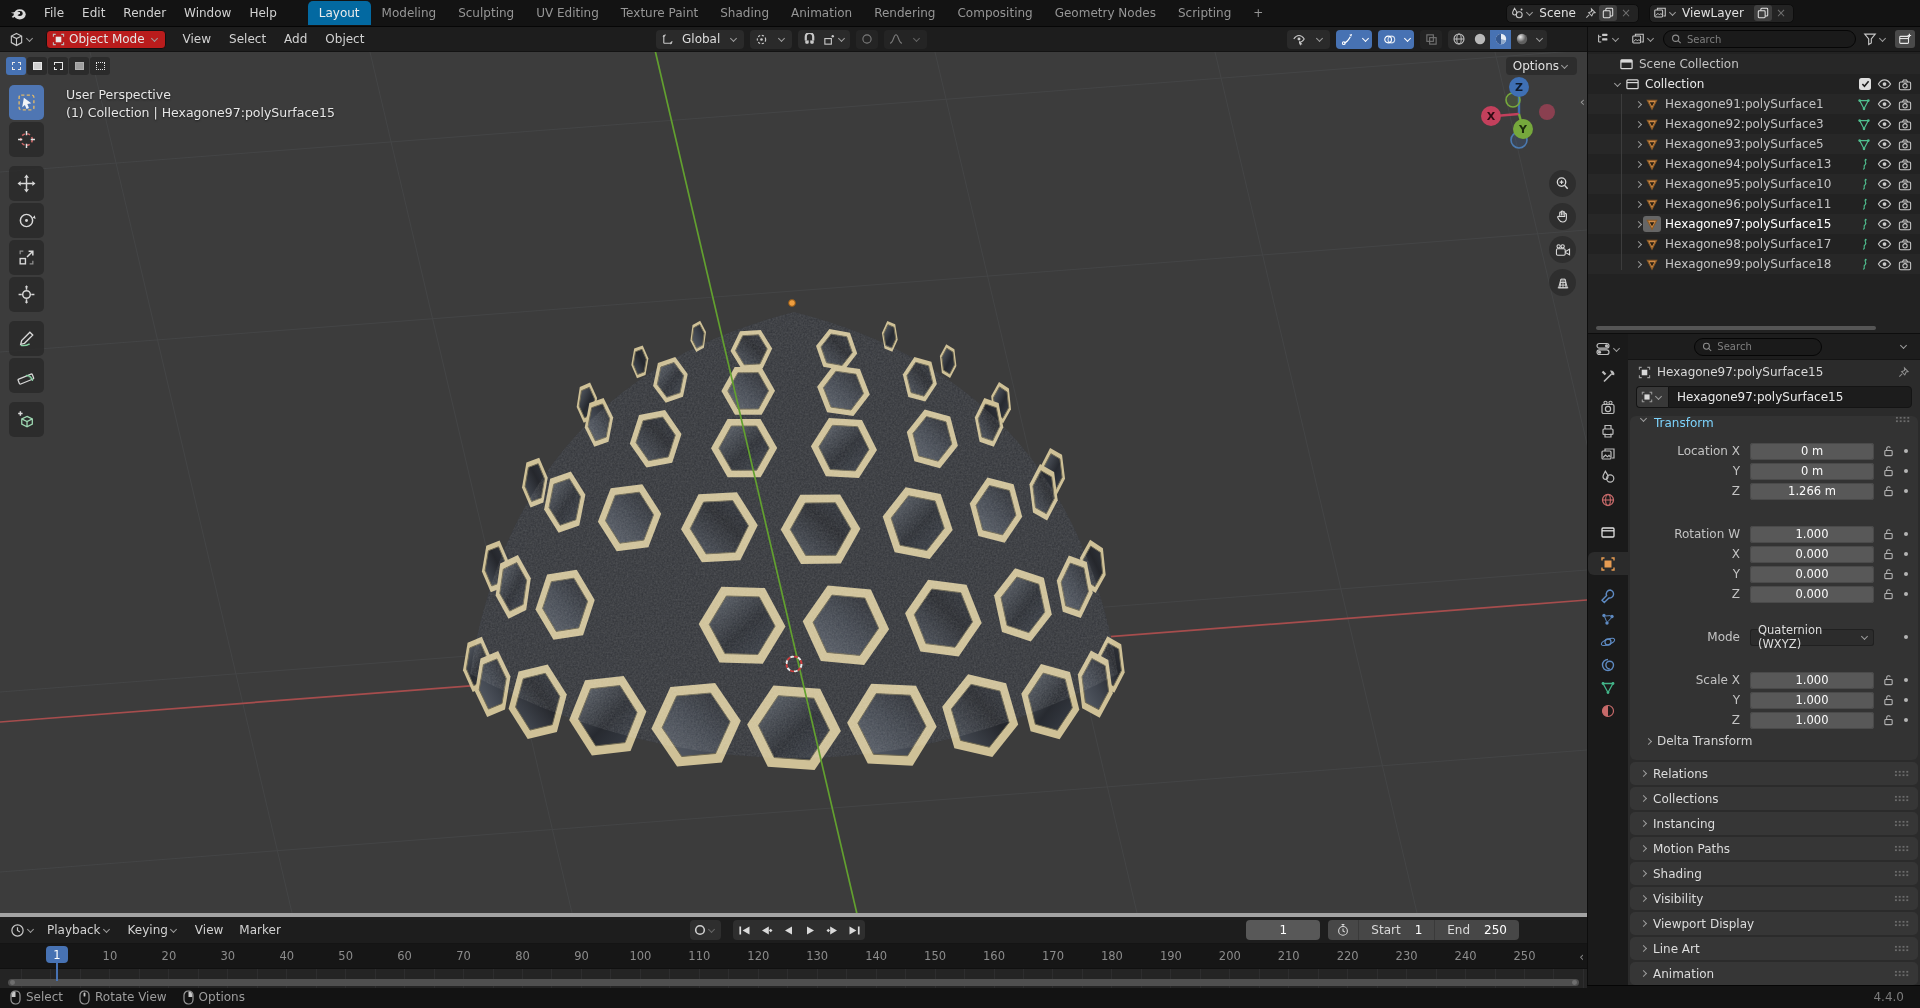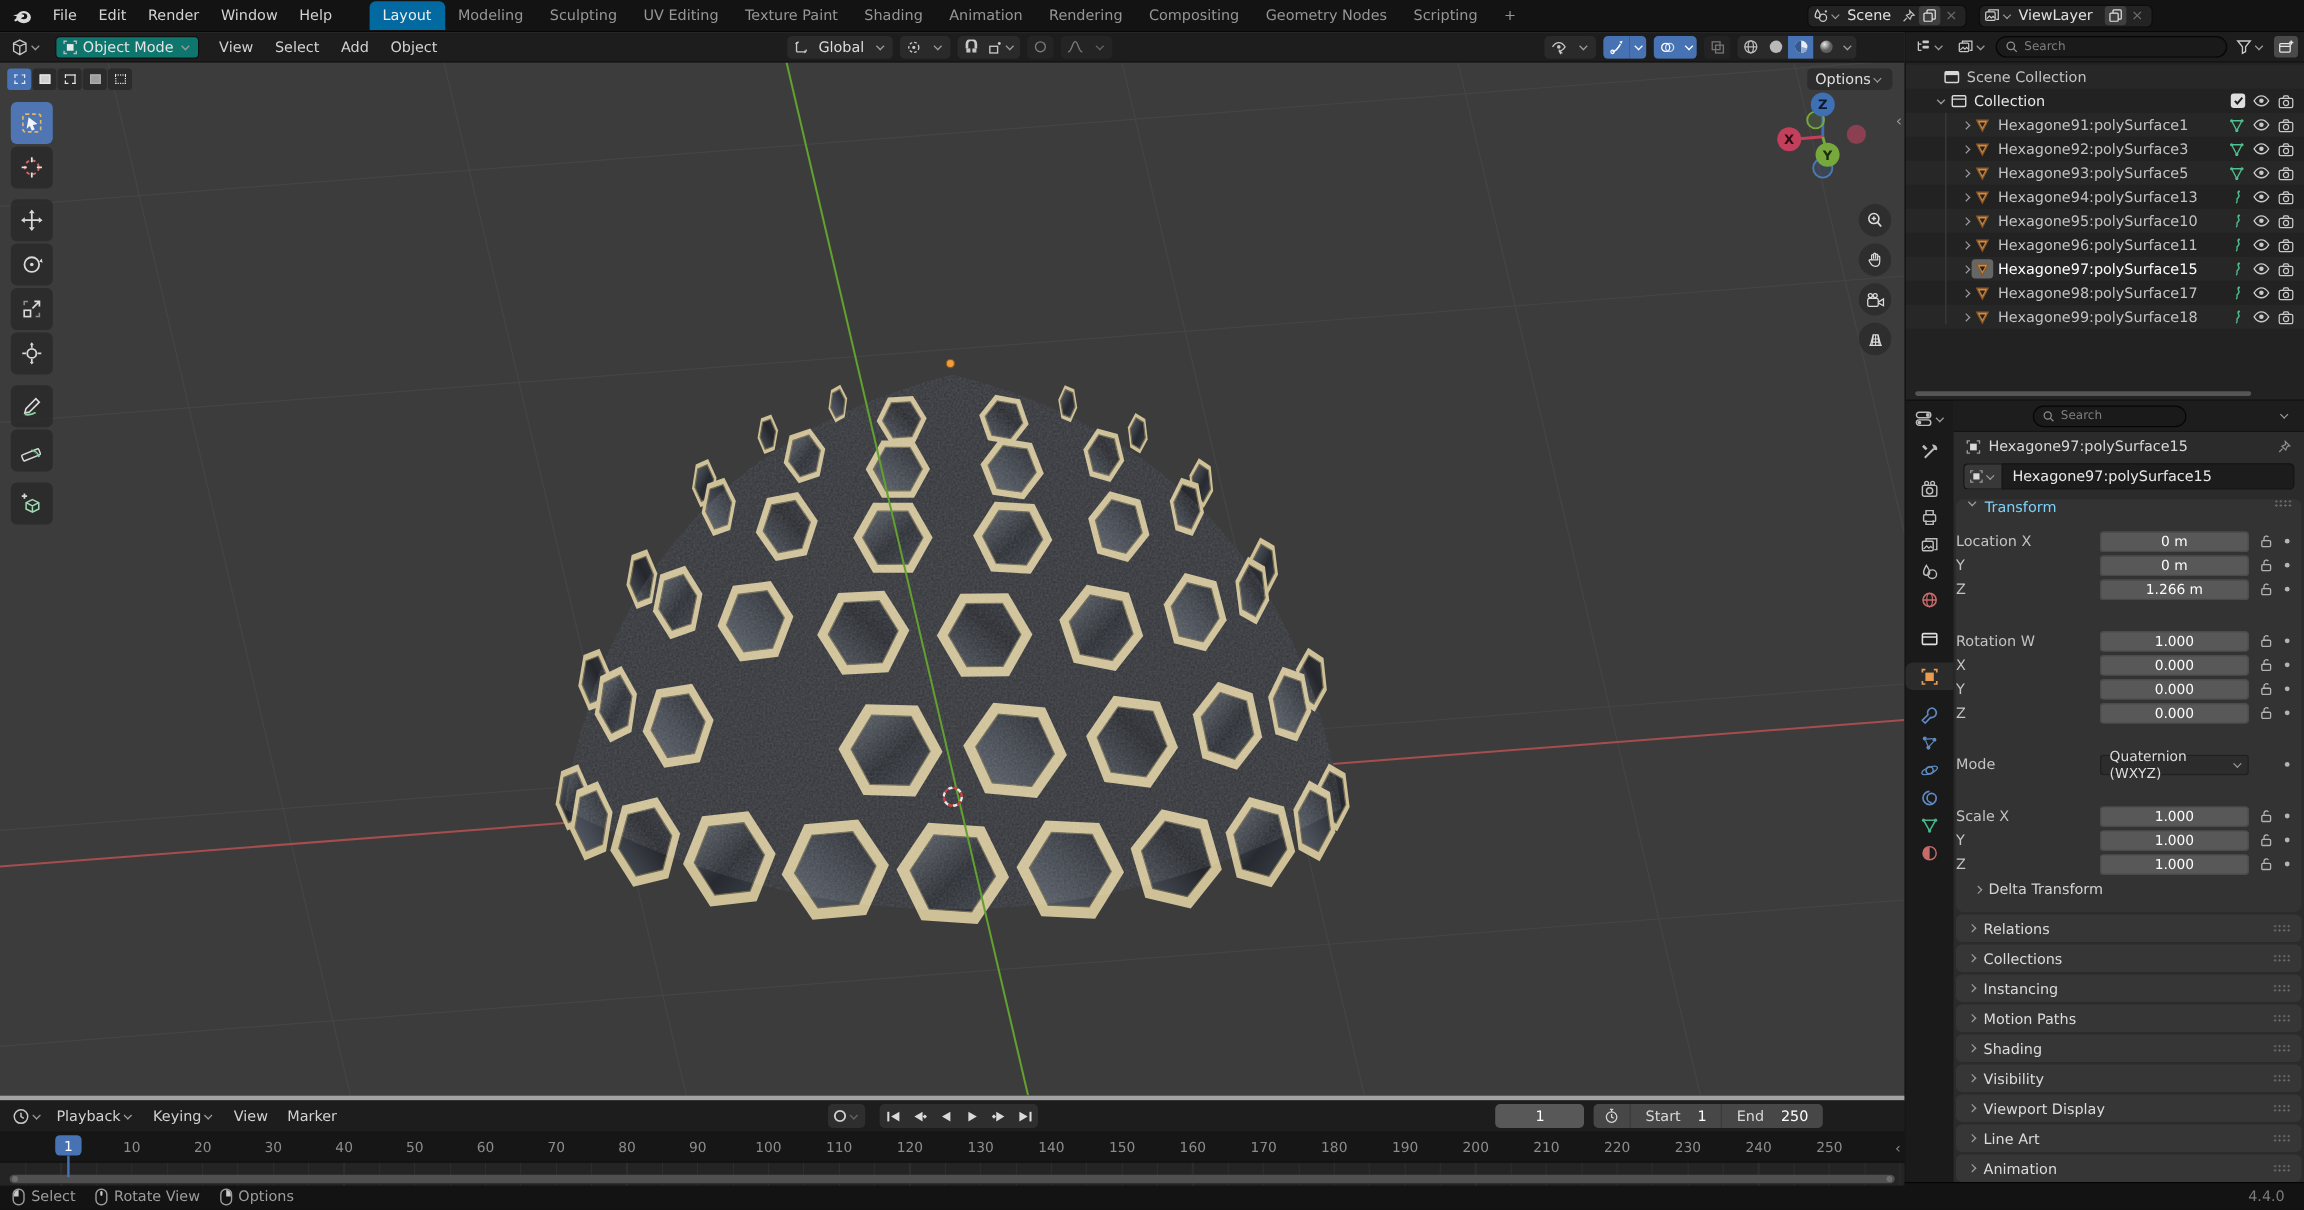--- a/index.html
+++ b/index.html
@@ -23,21 +23,21 @@
 .id-widget{display:flex;align-items:center;background:#232323;border:1px solid #0d0d0d;border-radius:5px;height:19px;padding:0 3px}
 .id-widget .iw-text{padding:0 8px 0 4px;color:#e0e0e0}
 .iw-btn{background:#3f3f3f;border-radius:3px;padding:2px 3px;margin-left:2px}
 .iw-x{color:#6f6f6f;padding:0 4px;font-size:12px}
 
 #mid{display:flex;height:958px}
 #left{flex:1;display:flex;flex-direction:column;min-width:0}
 #vp{flex:1;position:relative;background:#3c3c3c;overflow:hidden}
 .vp-header{height:25px;background:#1d1d1d;display:flex;align-items:center;padding:0 6px;position:relative;z-index:5;border-bottom:1px solid #131313}
 .hbtn{display:flex;align-items:center;background:none;border:none;color:#c8c8c8;padding:2px 3px}
-.mode-select{display:flex;align-items:center;background:#0f766e;border:1px solid #111;border-radius:4px;height:19px;padding:0 5px;margin:0 8px;color:#e3e3e3;gap:4px}
+.mode-select{display:flex;align-items:center;background:#b91c1c;border:1px solid #111;border-radius:4px;height:19px;padding:0 5px;margin:0 8px;color:#e3e3e3;gap:4px}
 #vp-menus{display:flex}
 #vp-menus .mi{padding:3px 9px;color:#d2d2d2}
 .vp-center{position:absolute;left:656px;display:flex;align-items:center;gap:6px}
 .pill{display:flex;align-items:center;background:#2a2a2a;border-radius:4px;height:19px;padding:0 5px;gap:8px;color:#dcdcdc}
 .pill.dim{opacity:.55}
 .vp-right{position:absolute;right:40px;display:flex;align-items:center;gap:6px}
 .tglgrp{display:flex;align-items:center;background:#2a2a2a;border-radius:4px;height:19px;overflow:hidden}
 .tgl{display:flex;align-items:center;justify-content:center;width:22px;height:19px}
 .tgl.on{background:#4772b3}
 .shade{display:flex;align-items:center;justify-content:center;width:21px;height:19px}
@@ -118,21 +118,21 @@
 .pcrumb{height:28px;display:flex;align-items:center;padding:0 10px;gap:6px;color:#d8d8d8}
 .pname{height:30px;display:flex;align-items:center;padding:0 8px}
 .pname .nbtn{display:flex;align-items:center;background:#383838;border:1px solid #141414;border-right:none;border-radius:4px 0 0 4px;height:22px;padding:0 4px}
 .pname input{flex:1;height:22px;background:#1c1c1c;border:1px solid #141414;border-radius:0 4px 4px 0;color:#e8e8e8;padding:0 8px;font-size:12px;outline:none}
 .panel{background:#333;border-radius:6px;margin:6px 2px 0}
 .panel-h{height:23px;display:flex;padding:0 8px;color:#7dd3fc}
 .panel-h .sp{flex:1}
 .panel-b{padding:2px 0 8px}
 .prow{height:20px;display:flex;align-items:center;padding-right:10px}
 .prow.gap{margin-top:23px}
-.prow .plab{width:120px;text-align:left;padding-right:10px;color:#c3c3c3;flex:0 0 auto}
+.prow .plab{width:120px;text-align:right;padding-right:10px;color:#c3c3c3;flex:0 0 auto}
 .pfield{width:124px;height:17px;background:#585858;border-radius:3px;color:#fbfbfb;display:flex;align-items:center;justify-content:center;font-size:11.5px;flex:0 0 auto;box-shadow:inset 0 0 0 1px #4a4a4a}
 .pfield.dd{background:#2c2c2c;justify-content:flex-start;padding:0 4px 0 8px;color:#ddd;box-shadow:inset 0 0 0 1px #202020}
 .pfield.dd .sp{flex:1}
 .plock{width:12px;margin-left:9px;flex:0 0 auto;display:flex}
 .prow .dot{margin-left:9px}
 .subpanel{height:22px;display:flex;align-items:center;padding-left:14px;color:#d4d4d4}
 .cpanel{height:23px;background:#363636;border-radius:5px;margin:2px 2px 0;display:flex;align-items:center;padding:0 9px;color:#dcdcdc}
 .cpanel .sp{flex:1}
 
 #statusbar{height:23px;background:#131313;border-top:1px solid #050505;display:flex;align-items:center;padding:0 10px;color:#9d9d9d}
@@ -523,20 +523,24 @@
                 <span class="smbox" style="border-style:solid solid dashed dashed"></span>
               </div>
             <div class="sm">
                 <span class="smbox f" style="opacity:.7"></span>
               </div>
             <div class="sm">
                 <span class="smbox" style="border-style:dotted"></span>
               </div>
           </div>
 
+          <div class="vp-info">
+            <div>User Perspective</div>
+            <div>(1) Collection | Hexagone97:polySurface15</div>
+          </div>
 
           <div id="toolbar">
               <div class="tool active">
                 <svg width="19" height="19" viewBox="0 0 18 18">
                   <rect x="2" y="2" width="14" height="14" rx="2" fill="none" stroke="#e0b86a" stroke-width="1.3" stroke-dasharray="3 2.2"></rect>
                   <path d="M6.5 4.5l7 5.3-3.7.7 1.5 3.6-2.3 1-1.5-3.7-2.6 2.2z" fill="#f2f4f7"></path>
                 </svg>
               </div>
               <div class="tool">
                 <svg width="19" height="19" viewBox="0 0 18 18">

